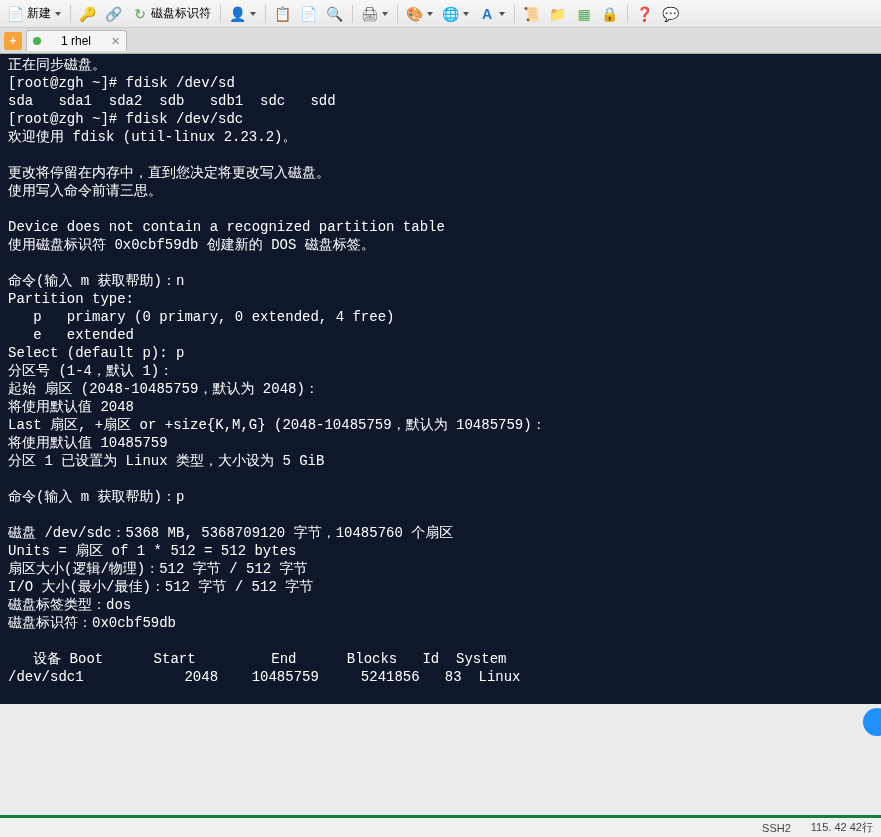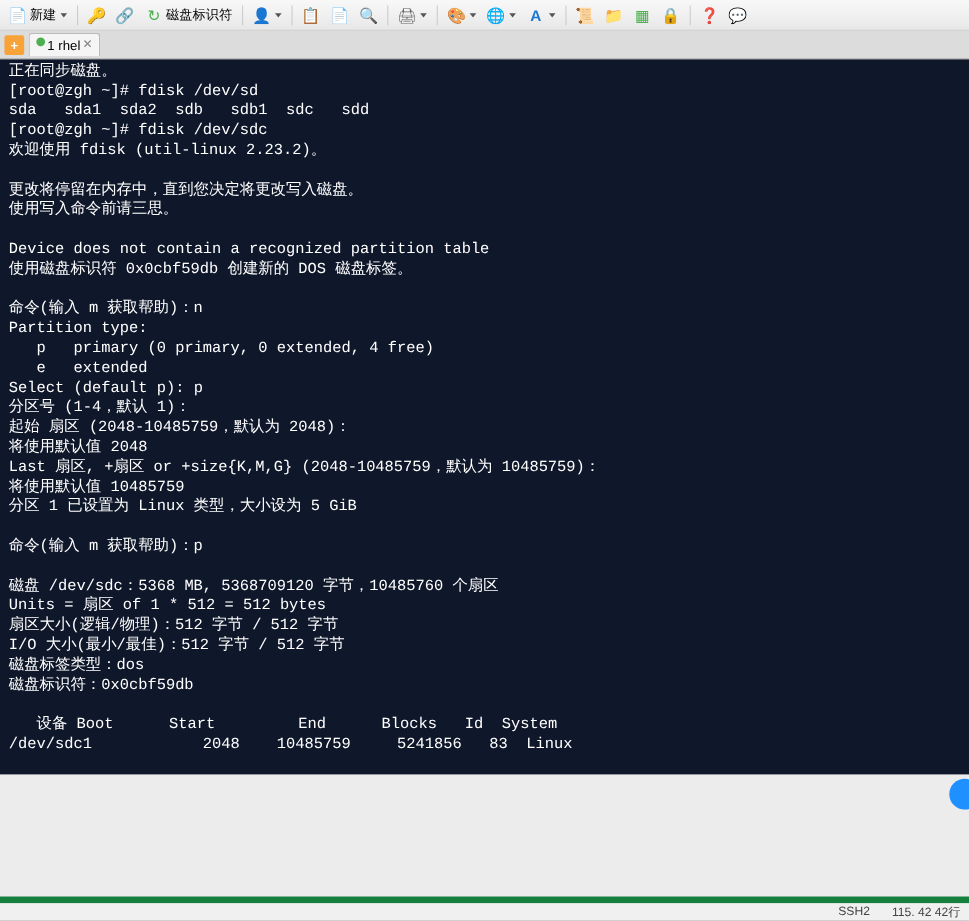--- a/index.html
+++ b/index.html
@@ -58,26 +58,27 @@
   display: flex;
   align-items: center;
   justify-content: center;
   font-weight: bold;
   border-radius: 2px;
   cursor: pointer;
   margin-right: 4px;
 }
 .tab {
   display: flex;
+  align-items: center;
   background: #f5f5f5;
   padding: 3px 6px;
   border: 1px solid #bbb;
   border-bottom: none;
   border-radius: 3px 3px 0 0;
-  gap: 2px;
+  gap: 20px;
   cursor: pointer;
 }
 .tab .dot { width: 8px; height: 8px; border-radius: 50%; background: #4caf50; }
 .tab .close { color: #888; cursor: pointer; font-size: 11px; }
 .terminal {
   background: #0f172a;
   color: #fff;
   font-family: "Courier New", monospace;
   font-size: 14px;
   line-height: 18px;
@@ -93,21 +94,21 @@
   background: #00ff00;
   vertical-align: middle;
 }
 .statusbar {
   position: absolute;
   bottom: 0;
   left: 0;
   right: 0;
   height: 22px;
   background: #f0f0f0;
-  border-top: 6px solid #15803d;
+  border-top: 3px solid #15803d;
   display: flex;
   align-items: center;
   justify-content: flex-end;
   padding: 0 8px;
   font-size: 11px;
   color: #444;
   gap: 20px;
 }
 .side-bubble {
   position: absolute;

